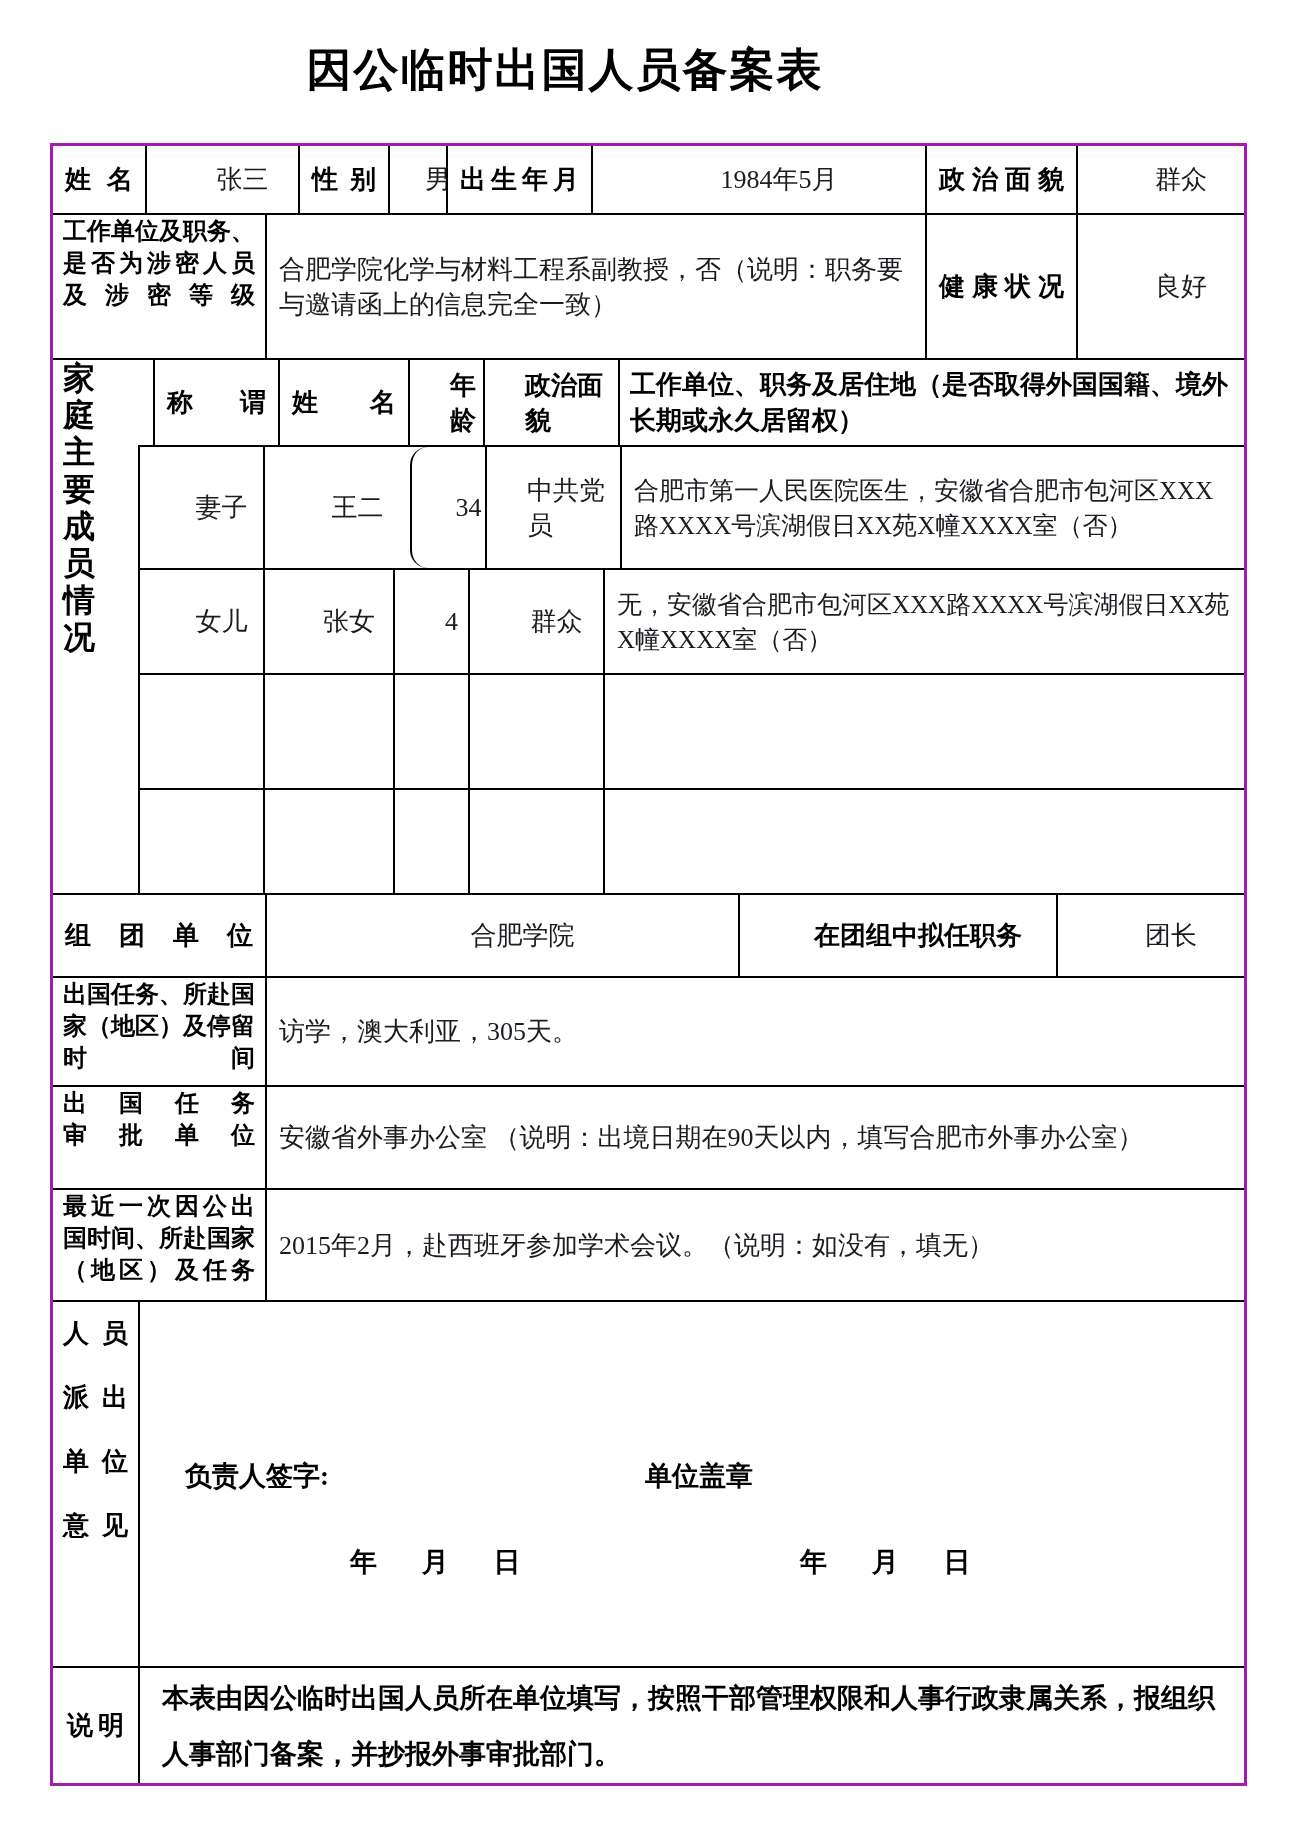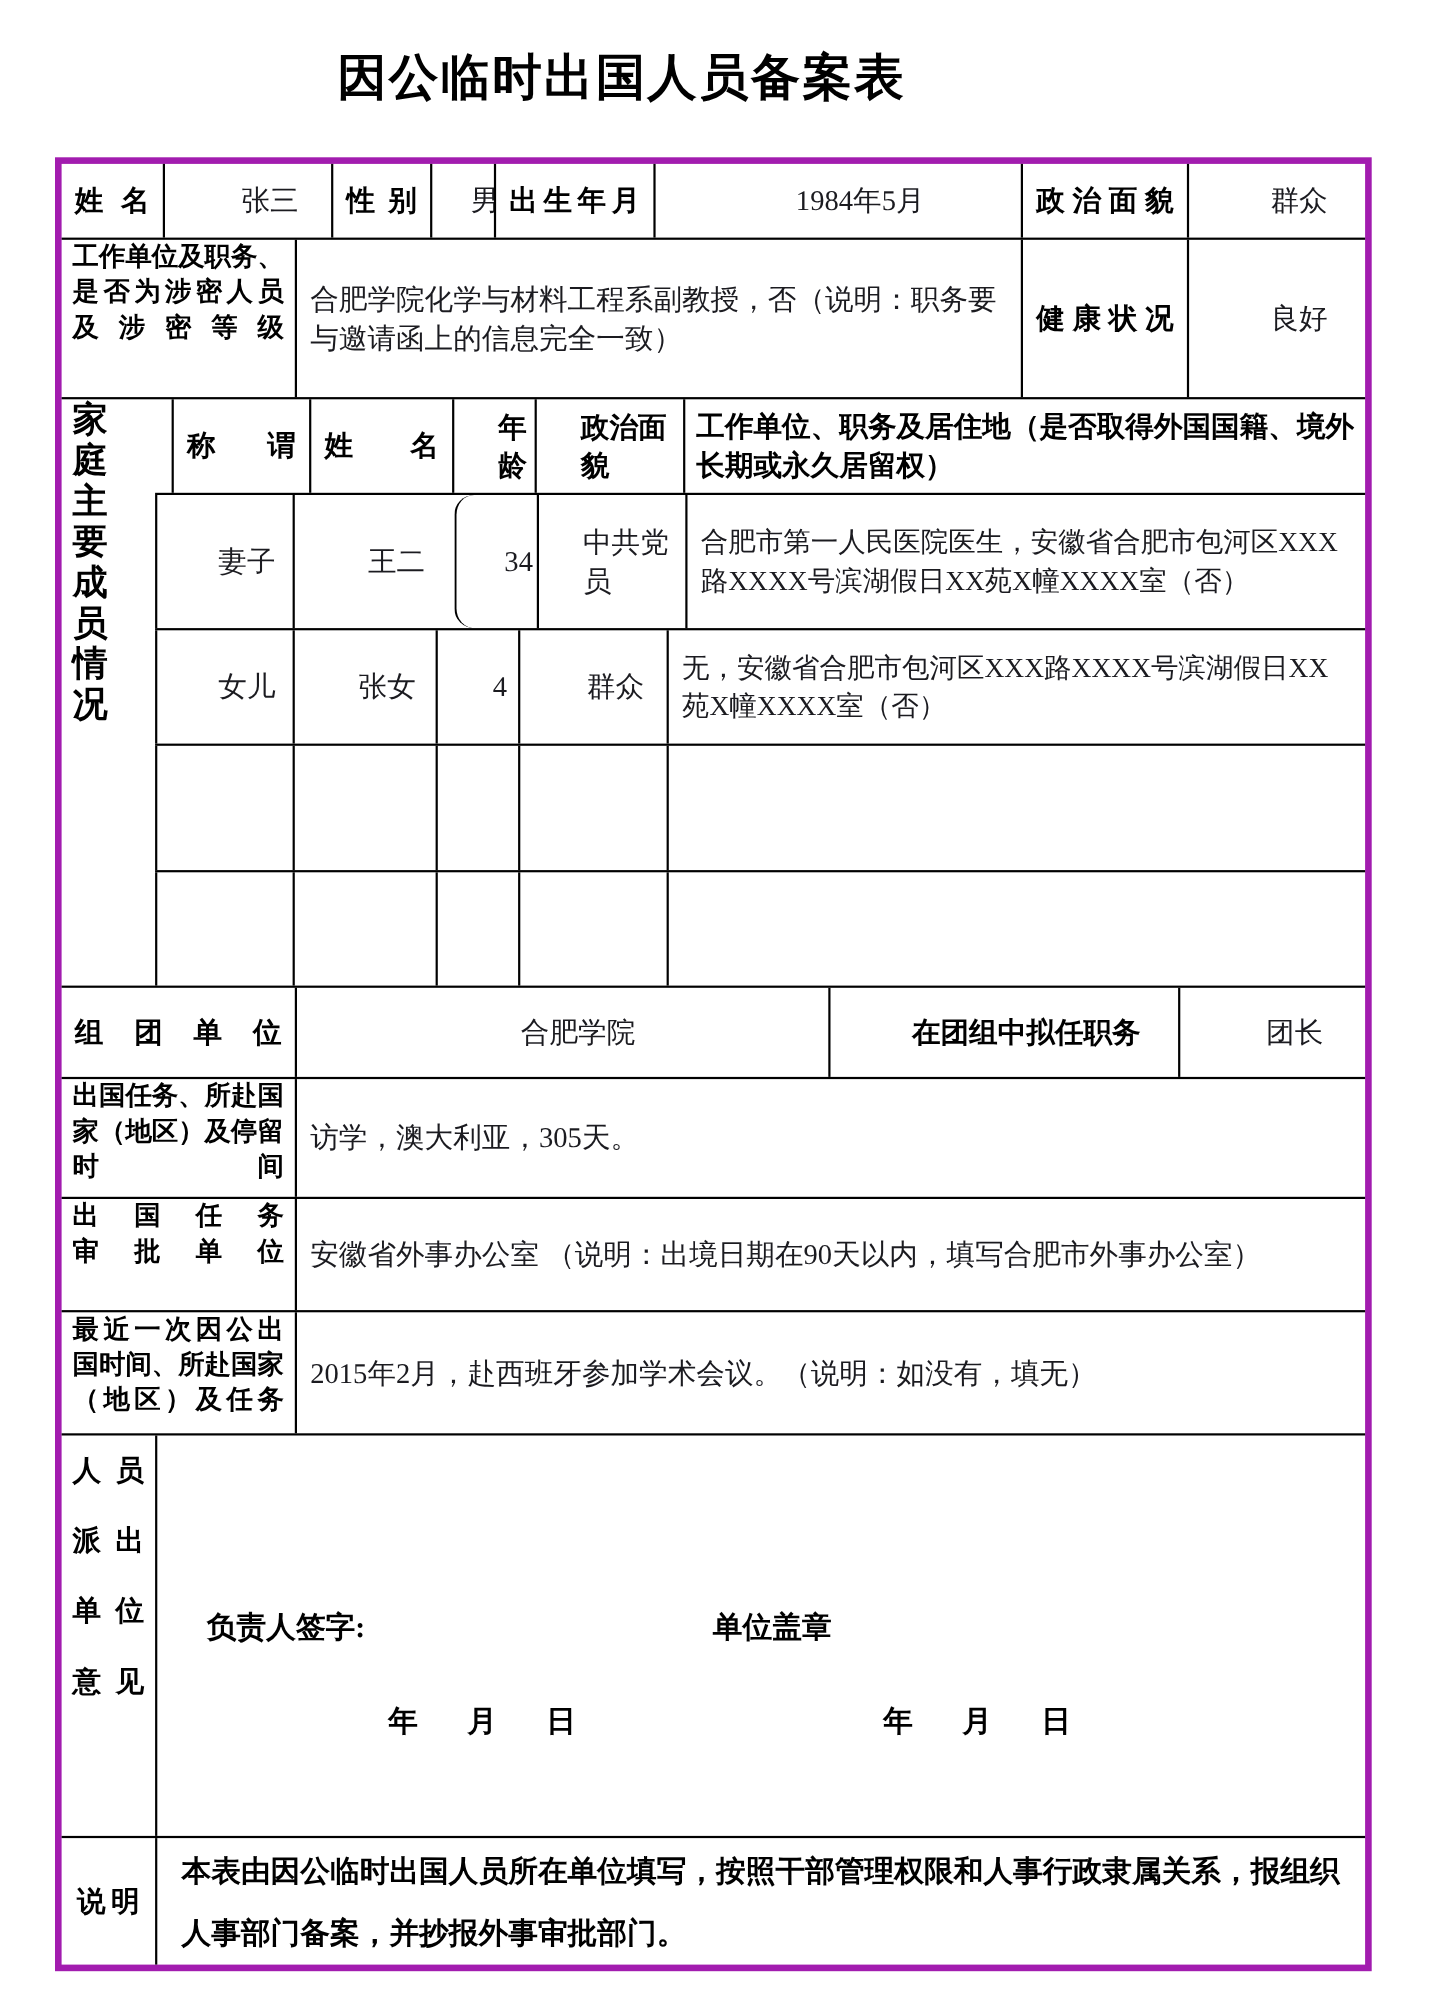--- a/index.html
+++ b/index.html
@@ -8,21 +8,21 @@
     width:1305px; height:1823px; position:relative;
     font-family:"Liberation Serif","DejaVu Serif",serif;
     color:#000;
   }
   .title {
     position:absolute; top:40px; left:0; width:1130px;
     text-align:center; font-size:45px; font-weight:700; letter-spacing:2px;
   }
   .form-table {
     position:absolute; left:50px; top:143px; width:1197px;
-    border:6px solid #a21caf; background:#fff;
+    border:3px solid #a21caf; background:#fff;
   }
   .r { display:flex; border-top:2px solid #000; align-items:stretch; }
   .r.first { border-top:none; }
   .c { flex:0 0 auto; display:flex; }
   .c + .c { border-left:2px solid #000; }
   .c.grow { flex:1 1 auto; }
   .cc { align-items:center; justify-content:center;padding-left:40px; }
   .lb { font-weight:700; font-size:26px; }
   .val { font-size:26px; color:#1b1b20; }
   .pad { padding:6px 12px; }
@@ -149,21 +149,21 @@
       </div>
 
     </div>
   </div>
 
   <div class="r" style="height:83px;">
     <div class="c" style="width:212px;">
         <span class="jl lb">组团单位</span>
       </div>
     <div class="c cc val" style="width:473px;">合肥学院</div>
-    <div class="c cc lb" style="width:318px;margin-left:12px;">在团组中拟任职务</div>
+    <div class="c cc lb" style="width:318px;">在团组中拟任职务</div>
     <div class="c cc val grow">团长</div>
   </div>
 
   <div class="r" style="height:109px;">
     <div class="c" style="width:212px;">
       <div class="lls">
           <div class="ln">出国任务、所赴国</div>
           <div class="ln">家（地区）及停留</div>
           <div class="ln">时间</div>
         </div>

